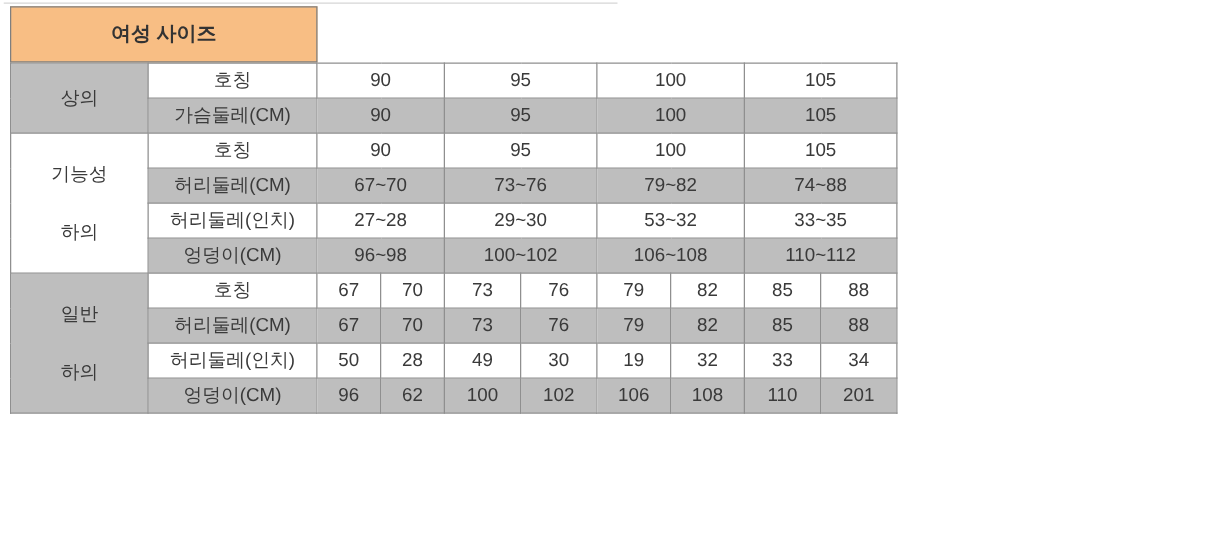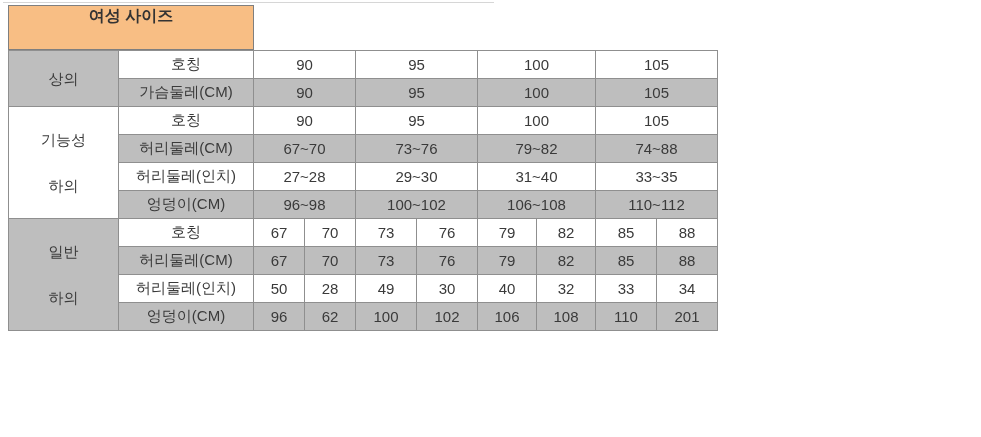--- a/index.html
+++ b/index.html
@@ -25,20 +25,21 @@
   }
   .title-box {
     position: absolute;
     left: 8px;
     top: 5px;
     width: 244px;
     height: 43px;
     background: #F8BE84;
     border: 1px solid #7f7f7f;
     display: flex;
+    align-items: center;
     justify-content: center;
     font-size: 16px;
     font-weight: bold;
     color: #333333;
   }
   table.size-table {
     position: absolute;
     left: 8px;
     top: 50px;
     border-collapse: collapse;
@@ -123,21 +124,21 @@
         <td class="shade">허리둘레(CM)</td>
         <td class="shade" colspan="2">67~70</td>
         <td class="shade" colspan="2">73~76</td>
         <td class="shade" colspan="2">79~82</td>
         <td class="shade" colspan="2">74~88</td>
       </tr>
       <tr>
         <td>허리둘레(인치)</td>
         <td colspan="2">27~28</td>
         <td colspan="2">29~30</td>
-        <td colspan="2">31~40</td>
+        <td colspan="2">53~32</td>
         <td colspan="2">33~35</td>
       </tr>
       <tr>
         <td class="shade">엉덩이(CM)</td>
         <td class="shade" colspan="2">96~98</td>
         <td class="shade" colspan="2">100~102</td>
         <td class="shade" colspan="2">106~108</td>
         <td class="shade" colspan="2">110~112</td>
       </tr>
 
@@ -166,21 +167,21 @@
         <td class="shade">82</td>
         <td class="shade">85</td>
         <td class="shade">88</td>
       </tr>
       <tr>
         <td>허리둘레(인치)</td>
         <td>50</td>
         <td>28</td>
         <td>49</td>
         <td>30</td>
-        <td>40</td>
+        <td>19</td>
         <td>32</td>
         <td>33</td>
         <td>34</td>
       </tr>
       <tr>
         <td class="shade">엉덩이(CM)</td>
         <td class="shade">96</td>
         <td class="shade">62</td>
         <td class="shade">100</td>
         <td class="shade">102</td>

